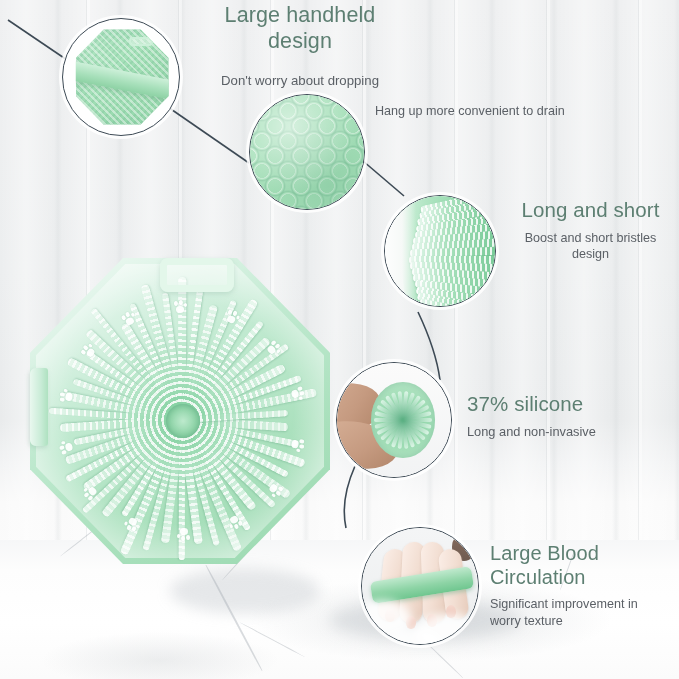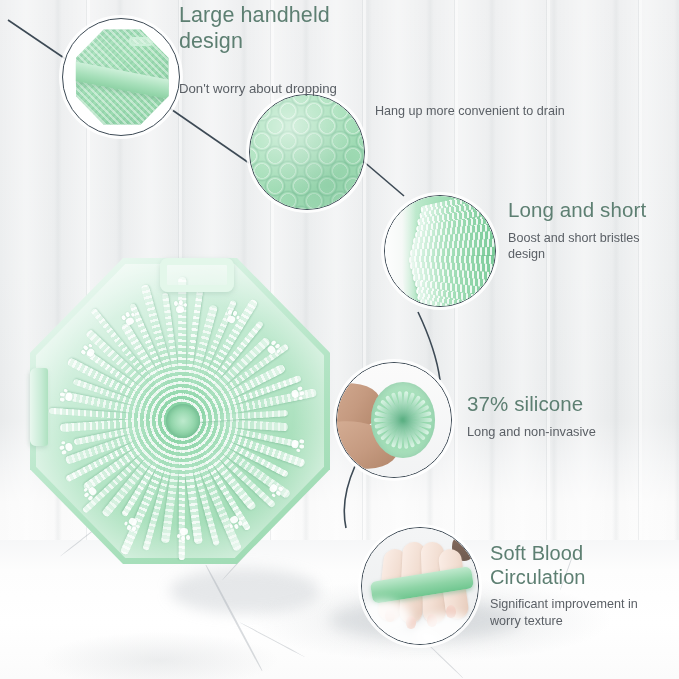--- a/index.html
+++ b/index.html
@@ -254,21 +254,21 @@
     color:#5d7f72;
     font-weight:400;
     letter-spacing:.1px;
     line-height:1.2;
   }
   .t-sub{
     color:#5b6066;
     line-height:1.32;
   }
   .callout-1 .t-head{ font-size:21.5px; }
-  .callout-1 .t-sub { font-size:13.2px; margin-top:25px; }
+  .callout-1 .t-sub { font-size:13.2px; margin-top:17px; }
   .callout-2 .t-head{ font-size:21px; }
   .callout-2 .t-sub { font-size:12.6px; margin-top:7px; }
   .callout-3 .t-head{ font-size:20.5px; }
   .callout-3 .t-sub { font-size:12.6px; margin-top:7px; }
   .callout-4 .t-head{ font-size:20.5px; }
   .callout-4 .t-sub { font-size:12.8px; margin-top:7px; }
   .callout-5 .t-head{ font-size:20px; }
   .callout-5 .t-sub { font-size:12.6px; margin-top:7px; }
 </style>
 </head>
@@ -661,50 +661,50 @@
           <i class="p3"></i>
           <i class="p4"></i>
         </div>
       </div>
     <div class="mp-rim"></div>
     <div class="mp-hub"></div>
     <div class="mp-handle"></div>
     <div class="mp-tab"></div>
   </div>
 
-  <div class="tblock callout-1" style="left:179px;top:3px;width:230px;">
+  <div class="tblock callout-1" style="left:185px;top:3px;width:230px;text-align:center;">
     <div class="t-head">
       <span>Large handheld</span><br>
       <span>design</span>
     </div>
     <div class="t-sub">Don't worry about dropping</div>
   </div>
 
   <div class="tblock callout-2" style="left:375px;top:96px;width:250px;">
     <div class="t-sub">Hang up more convenient to drain</div>
   </div>
 
-  <div class="tblock callout-3" style="left:508px;top:198px;width:165px;">
+  <div class="tblock callout-3" style="left:508px;top:198px;width:165px;text-align:center;">
     <div class="t-head">
       <span>Long and short</span><br>
     </div>
     <div class="t-sub">
       <span>Boost and short bristles</span><br>
       <span>design</span>
     </div>
   </div>
 
   <div class="tblock callout-4" style="left:467px;top:392px;width:190px;">
     <div class="t-head">37% silicone</div>
     <div class="t-sub">Long and non-invasive</div>
   </div>
 
   <div class="tblock callout-5" style="left:490px;top:541px;width:175px;">
     <div class="t-head">
-      <span>Soft Blood</span><br>
+      <span>Large Blood</span><br>
       <span>Circulation</span>
     </div>
     <div class="t-sub">
       <span>Significant improvement in</span><br>
       <span>worry texture</span>
     </div>
   </div>
 
 </div>
 

